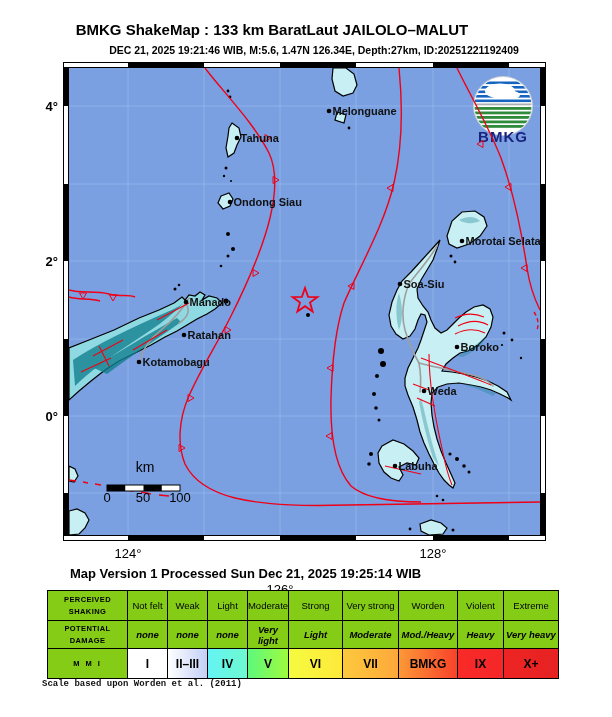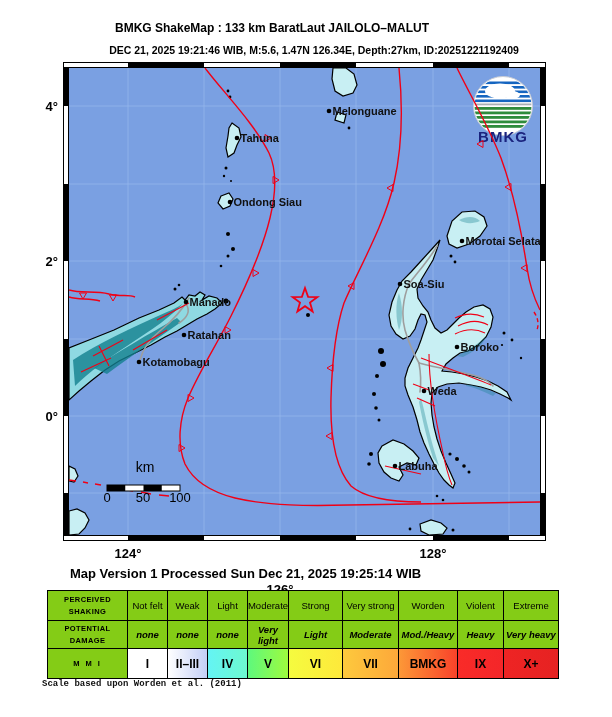--- a/index.html
+++ b/index.html
@@ -1,19 +1,19 @@
 <!DOCTYPE html>
 <html style="--ocean: #7aa0e2; --grid: #96b7ec; --fault: #f00016; --land_light: #c8eff3; --land_mid: #8fd9e2; --land_dark: #13808f; --road: #9e9e9e; --logo_blue: #1565c0; --logo_green: #2e8b3c; --logo_text: #1a237e;"><head>
 <meta charset="utf-8">
 <style>
   html,body{margin:0;padding:0;}
   body{width:612px;height:717px;position:relative;background:#fff;
        font-family:"Liberation Sans","DejaVu Sans",sans-serif;overflow:hidden;}
   .abs{position:absolute;}
-  #title{top:21px;left:0;width:544px;text-align:center;font-size:12px;font-weight:bold;color:#000;}
+  #title{top:21px;left:0;width:544px;text-align:center;font-size:15px;font-weight:bold;color:#000;}
   #subtitle{top:44px;left:8px;width:612px;text-align:center;font-size:10.5px;font-weight:bold;color:#000;}
   
   #frame{left:63px;top:62px;width:483px;height:479px;border:1px solid #000;background:#fff;box-sizing:border-box;}
   .neat{position:absolute;}
   #neat-top,#neat-bottom{left:0;width:481px;height:4px;
     background:linear-gradient(90deg,#fff 0 64px,#000 64px 140px,#fff 140px 216px,#000 216px 292px,#fff 292px 369px,#000 369px 445px,#fff 445px 481px);}
   #neat-top{top:0;} #neat-bottom{top:473px;}
   #neat-left,#neat-right{top:4px;height:469px;width:4px;
     background:linear-gradient(180deg,#000 0 39px,#fff 39px 117px,#000 117px 194px,#fff 194px 272px,#000 272px 349px,#fff 349px 426px,#000 426px 469px);}
   #neat-left{left:0;} #neat-right{left:477px;}
@@ -28,21 +28,21 @@
   .fault{stroke:var(--fault);stroke-width:1.4;fill:none;}
   .fault-land{stroke:var(--fault);stroke-width:1.1;fill:none;}
   .tri{stroke:var(--fault);stroke-width:1;fill:none;}
   .city-dot{fill:#000;}
   .city-label{font:bold 11px "Liberation Sans",sans-serif;fill:#111;}
   #star{stroke:var(--fault);stroke-width:1.8;fill:none;}
   .scale-num{font:13px "Liberation Sans",sans-serif;fill:#000;text-anchor:middle;}
   #scale-km{font:14px "Liberation Sans",sans-serif;fill:#000;text-anchor:middle;}
   #logo-text{font:bold 15px "Liberation Sans",sans-serif;fill:var(--logo_text);text-anchor:middle;letter-spacing:1px;}
   .ytick{position:absolute;left:26px;width:32px;text-align:right;font-size:13px;font-weight:bold;}
-  .xtick{position:absolute;width:44px;text-align:center;top:546px;font-size:13px;font-weight:bold;}
+  .xtick{position:absolute;width:44px;text-align:center;top:546px;font-size:13px;font-weight:normal;}
   #version-note{left:70px;top:566px;font-size:13px;font-weight:bold;color:#000;}
   
   #legend-table{left:47px;top:590px;border:1.5px solid #000;display:grid;
     grid-template-columns:80px 40px 40px 40px 41px 54px 56px 59px 46px 54px;
     grid-template-rows:30px 28px 29px;background:#84cc16;}
   .cell{border-right:1px solid #000;border-bottom:1px solid #000;display:flex;align-items:center;justify-content:center;text-align:center;overflow:hidden;}
   .cell.col-last{border-right:none;} .cell.row-last{border-bottom:none;}
   .th{font-size:7.5px;font-weight:bold;white-space:pre-line;line-height:1.5;letter-spacing:.4px;}
   .r0{font-size:9.5px;} .r1{font-size:9.5px;font-weight:bold;font-style:italic;}
   .r2{font-size:12px;font-weight:bold;}

